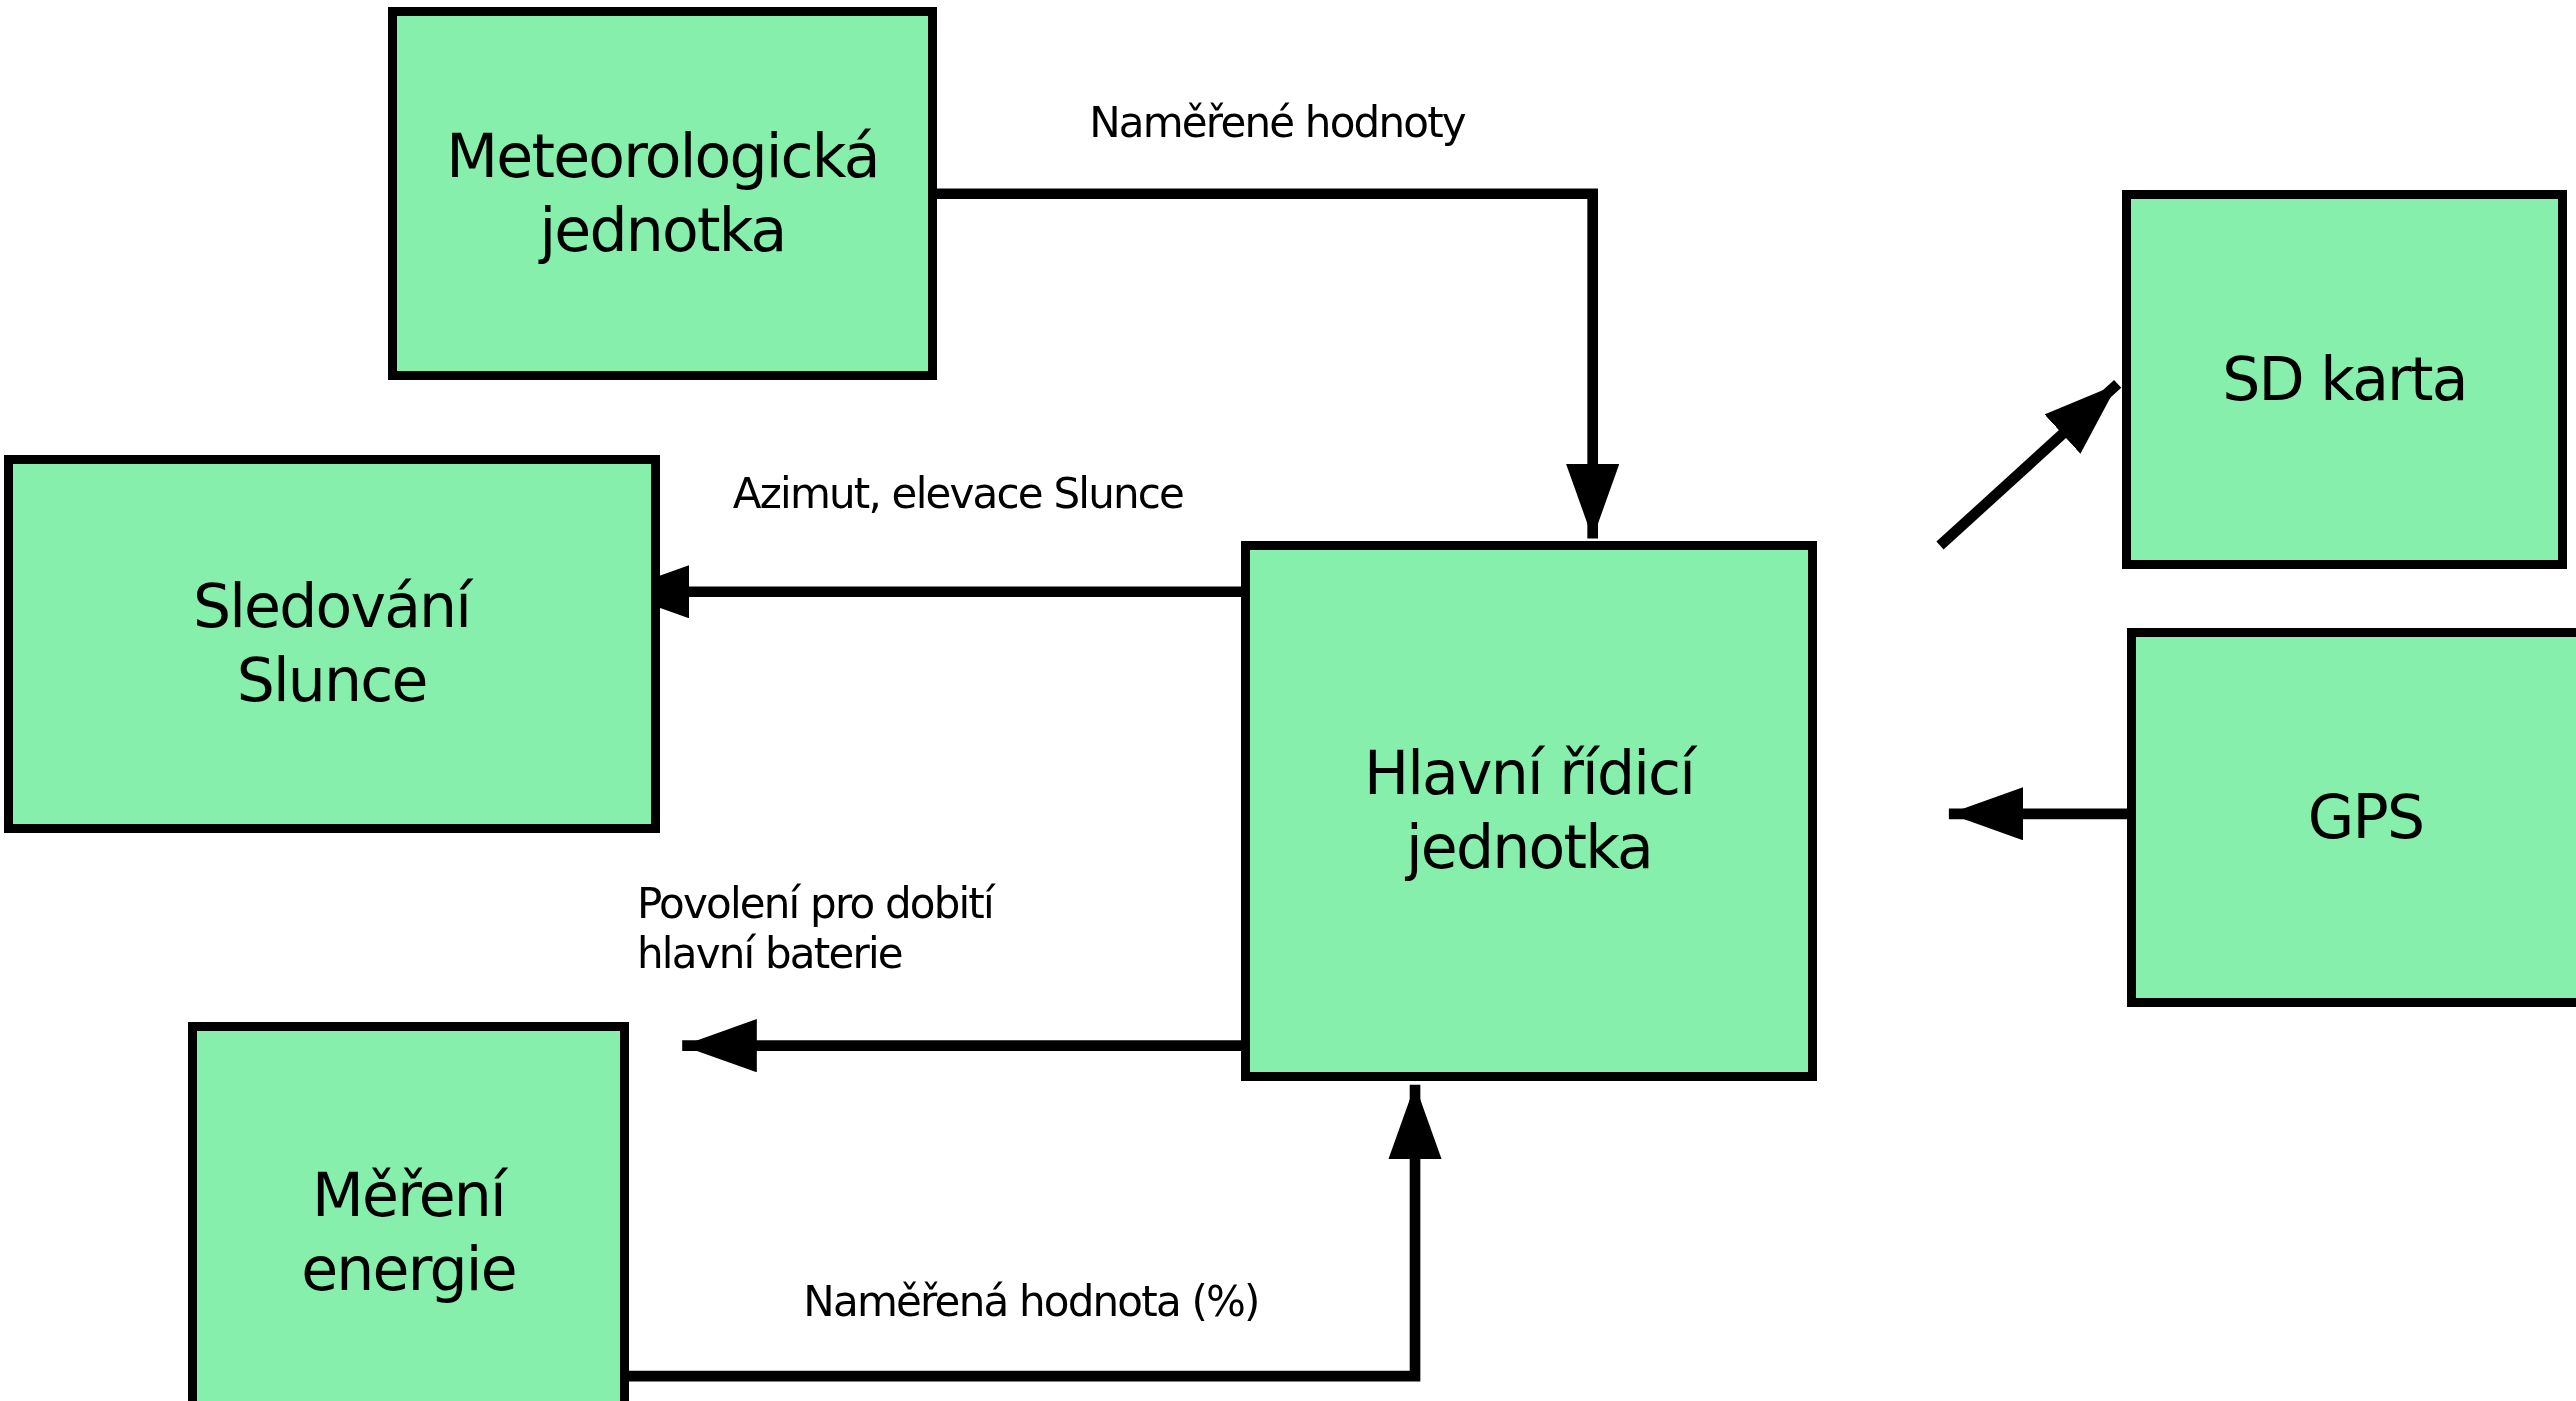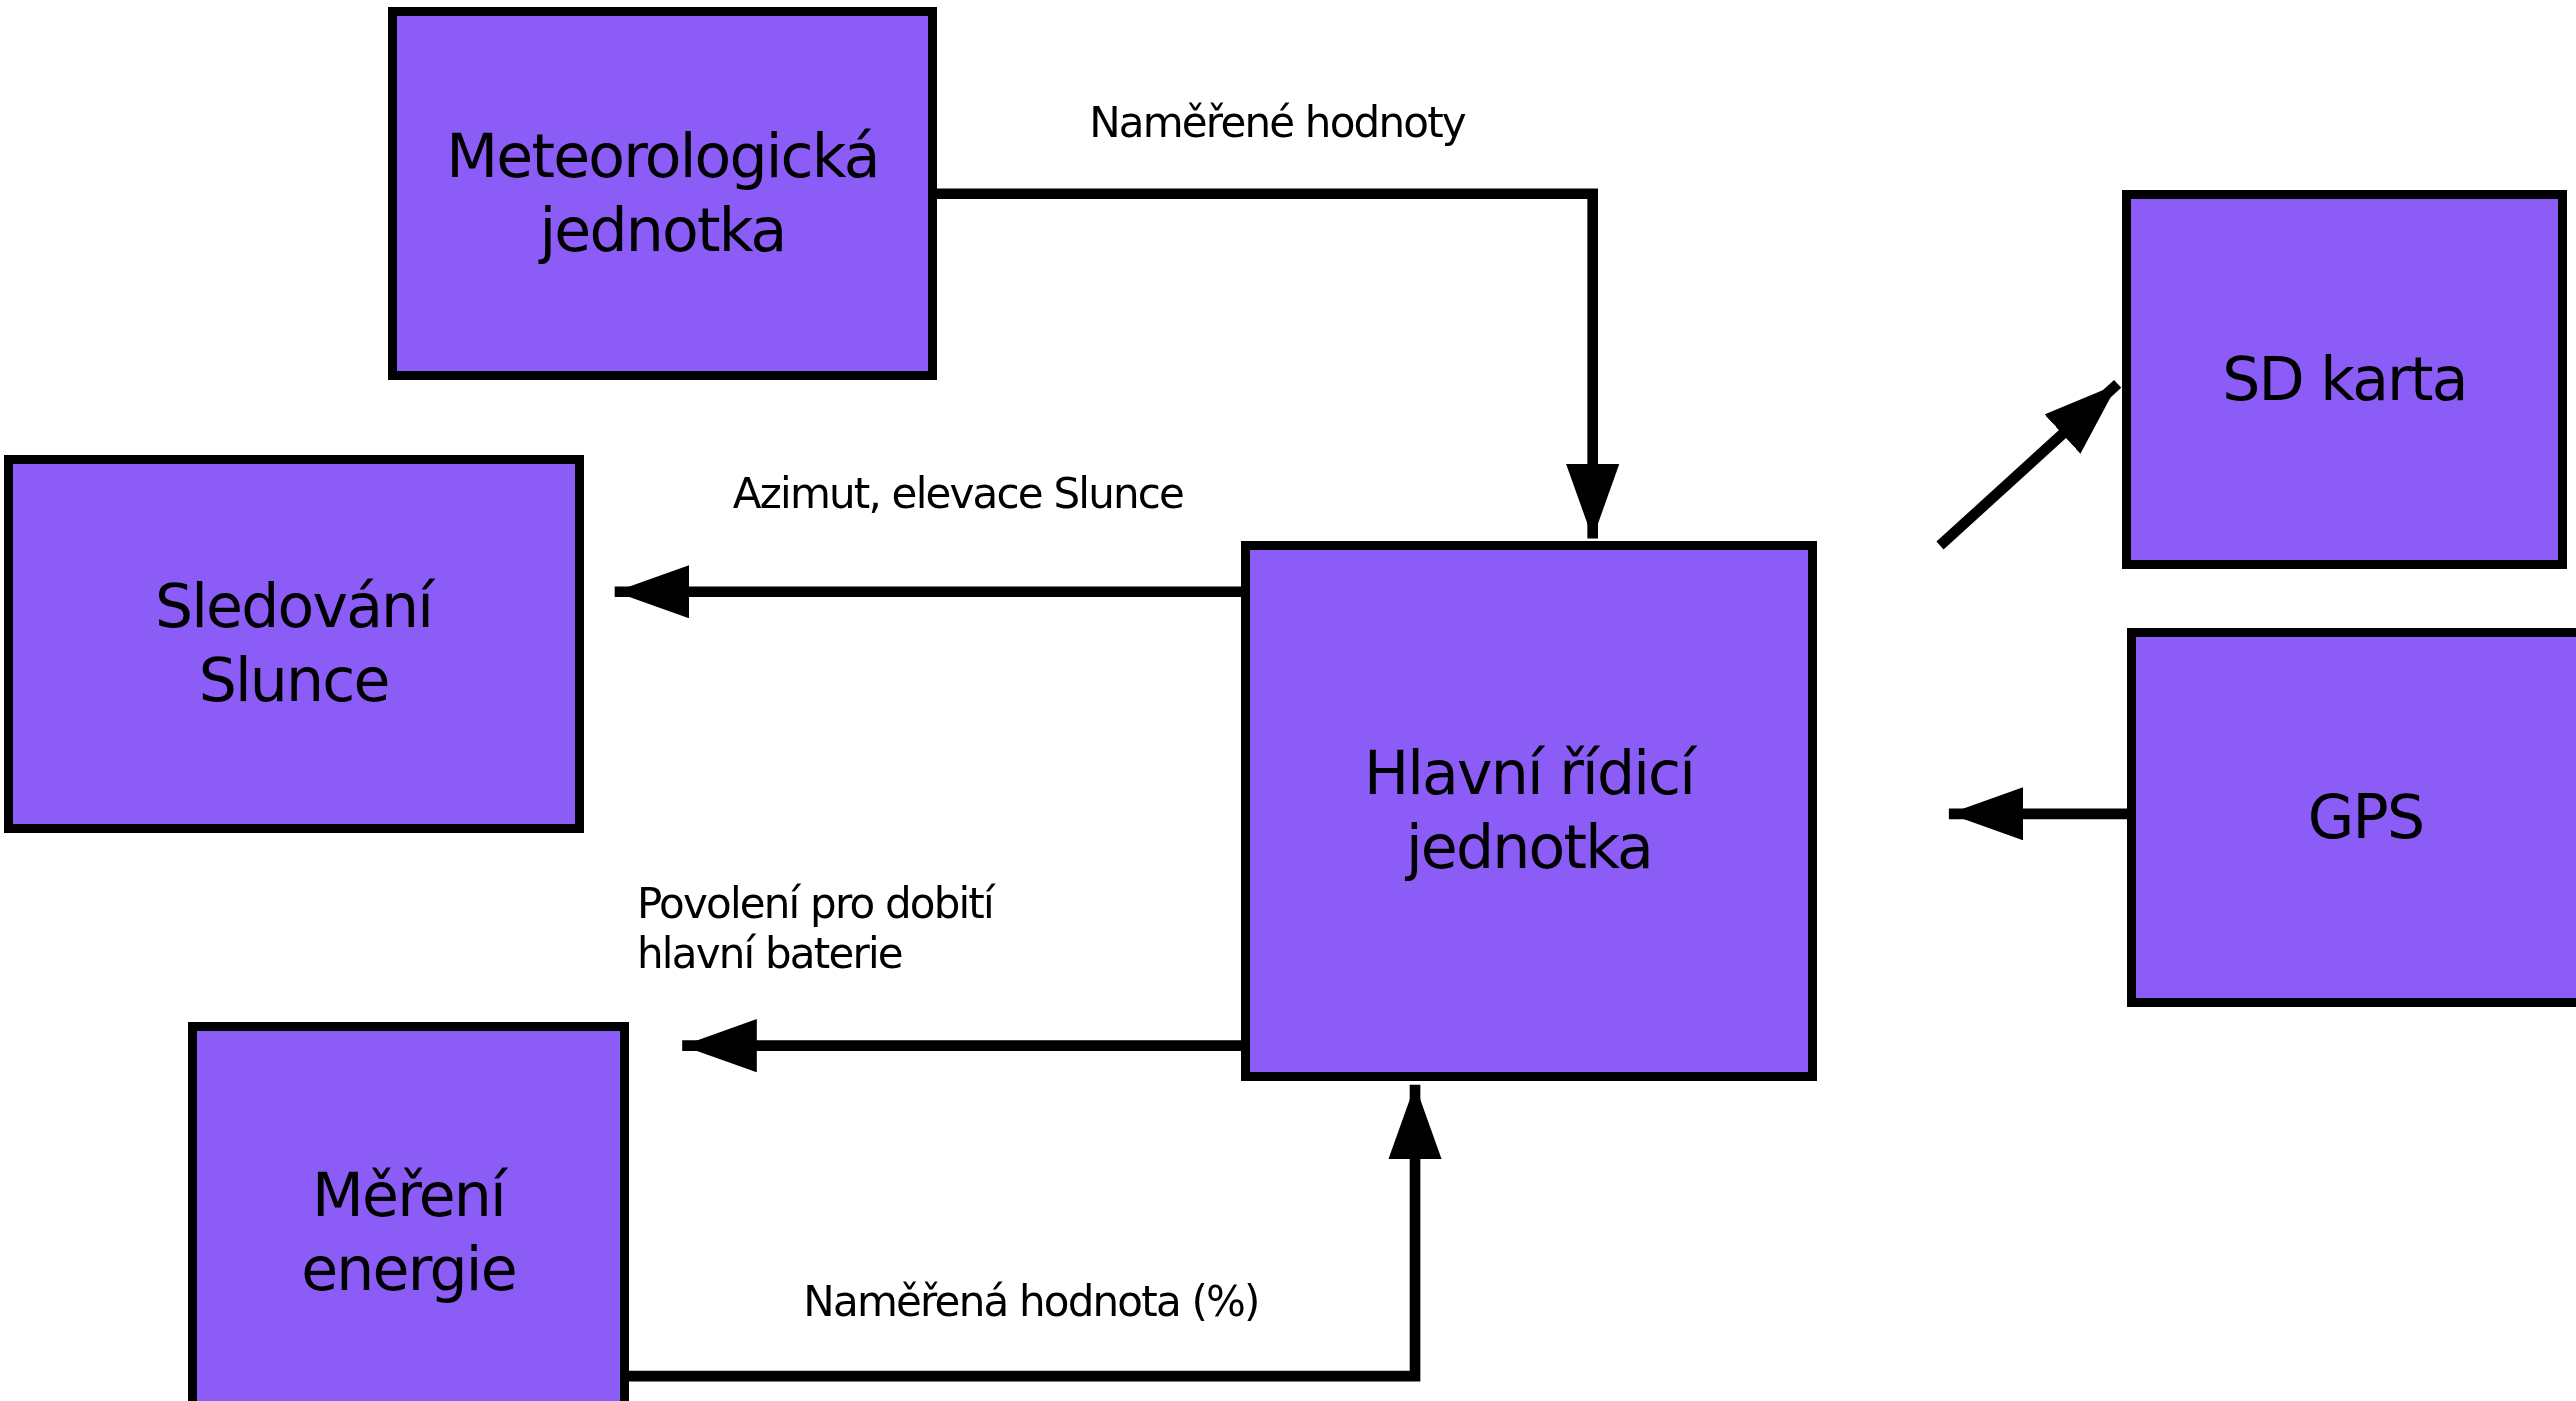--- a/index.html
+++ b/index.html
@@ -10,21 +10,21 @@
     font-family: "DejaVu Sans", sans-serif;
     color: #000;
     overflow: hidden;
   }
   #canvas { position: absolute; left: 0; top: 0; width: 2576px; height: 1402px; }
   svg.arrows { position: absolute; left: 0; top: 0; }
   .node {
     position: absolute;
     box-sizing: border-box;
     border: 9.8px solid #000;
-    background: #8b5cf6;
+    background: #86efac;
     display: flex;
     align-items: center;
     justify-content: center;
   }
   .node-label {
     font-size: 60px;
     letter-spacing: -1.8px;
     line-height: 1.23;
     text-align: center;
     white-space: pre-line;
@@ -33,21 +33,21 @@
     position: absolute;
     font-size: 42px;
     letter-spacing: -1.8px;
     line-height: 1.2;
     white-space: pre-line;
   }
   .edge-label.centered { transform: translateX(-50%); }
   
   #node-meteo { left: 388px;  top: 7px;    width: 549px; height: 373px; }
   #node-sd    { left: 2122px; top: 190px;  width: 445px; height: 379px; }
-  #node-sled  { left: 3.6px;    top: 455px;  width: 580px; height: 378px; }
+  #node-sled  { left: 3.6px;    top: 455px;  width: 656px; height: 378px; }
   #node-main  { left: 1241px; top: 541px;  width: 576px; height: 540px; }
   #node-gps   { left: 2127px; top: 628px;  width: 477px; height: 379px; }
   #node-mer   { left: 156px;  top: 1022px; width: 441px; height: 422px; margin-left: 32px; }
   
   #lbl-measured-values { left: 1277px; top: 98px; }
   #lbl-azimuth         { left: 958px; top: 469px; }
   #lbl-charge-permit   { left: 637px;  top: 879px; text-align: left; }
   #lbl-measured-pct    { left: 1031px; top: 1277px; }
 </style>
 </head>

